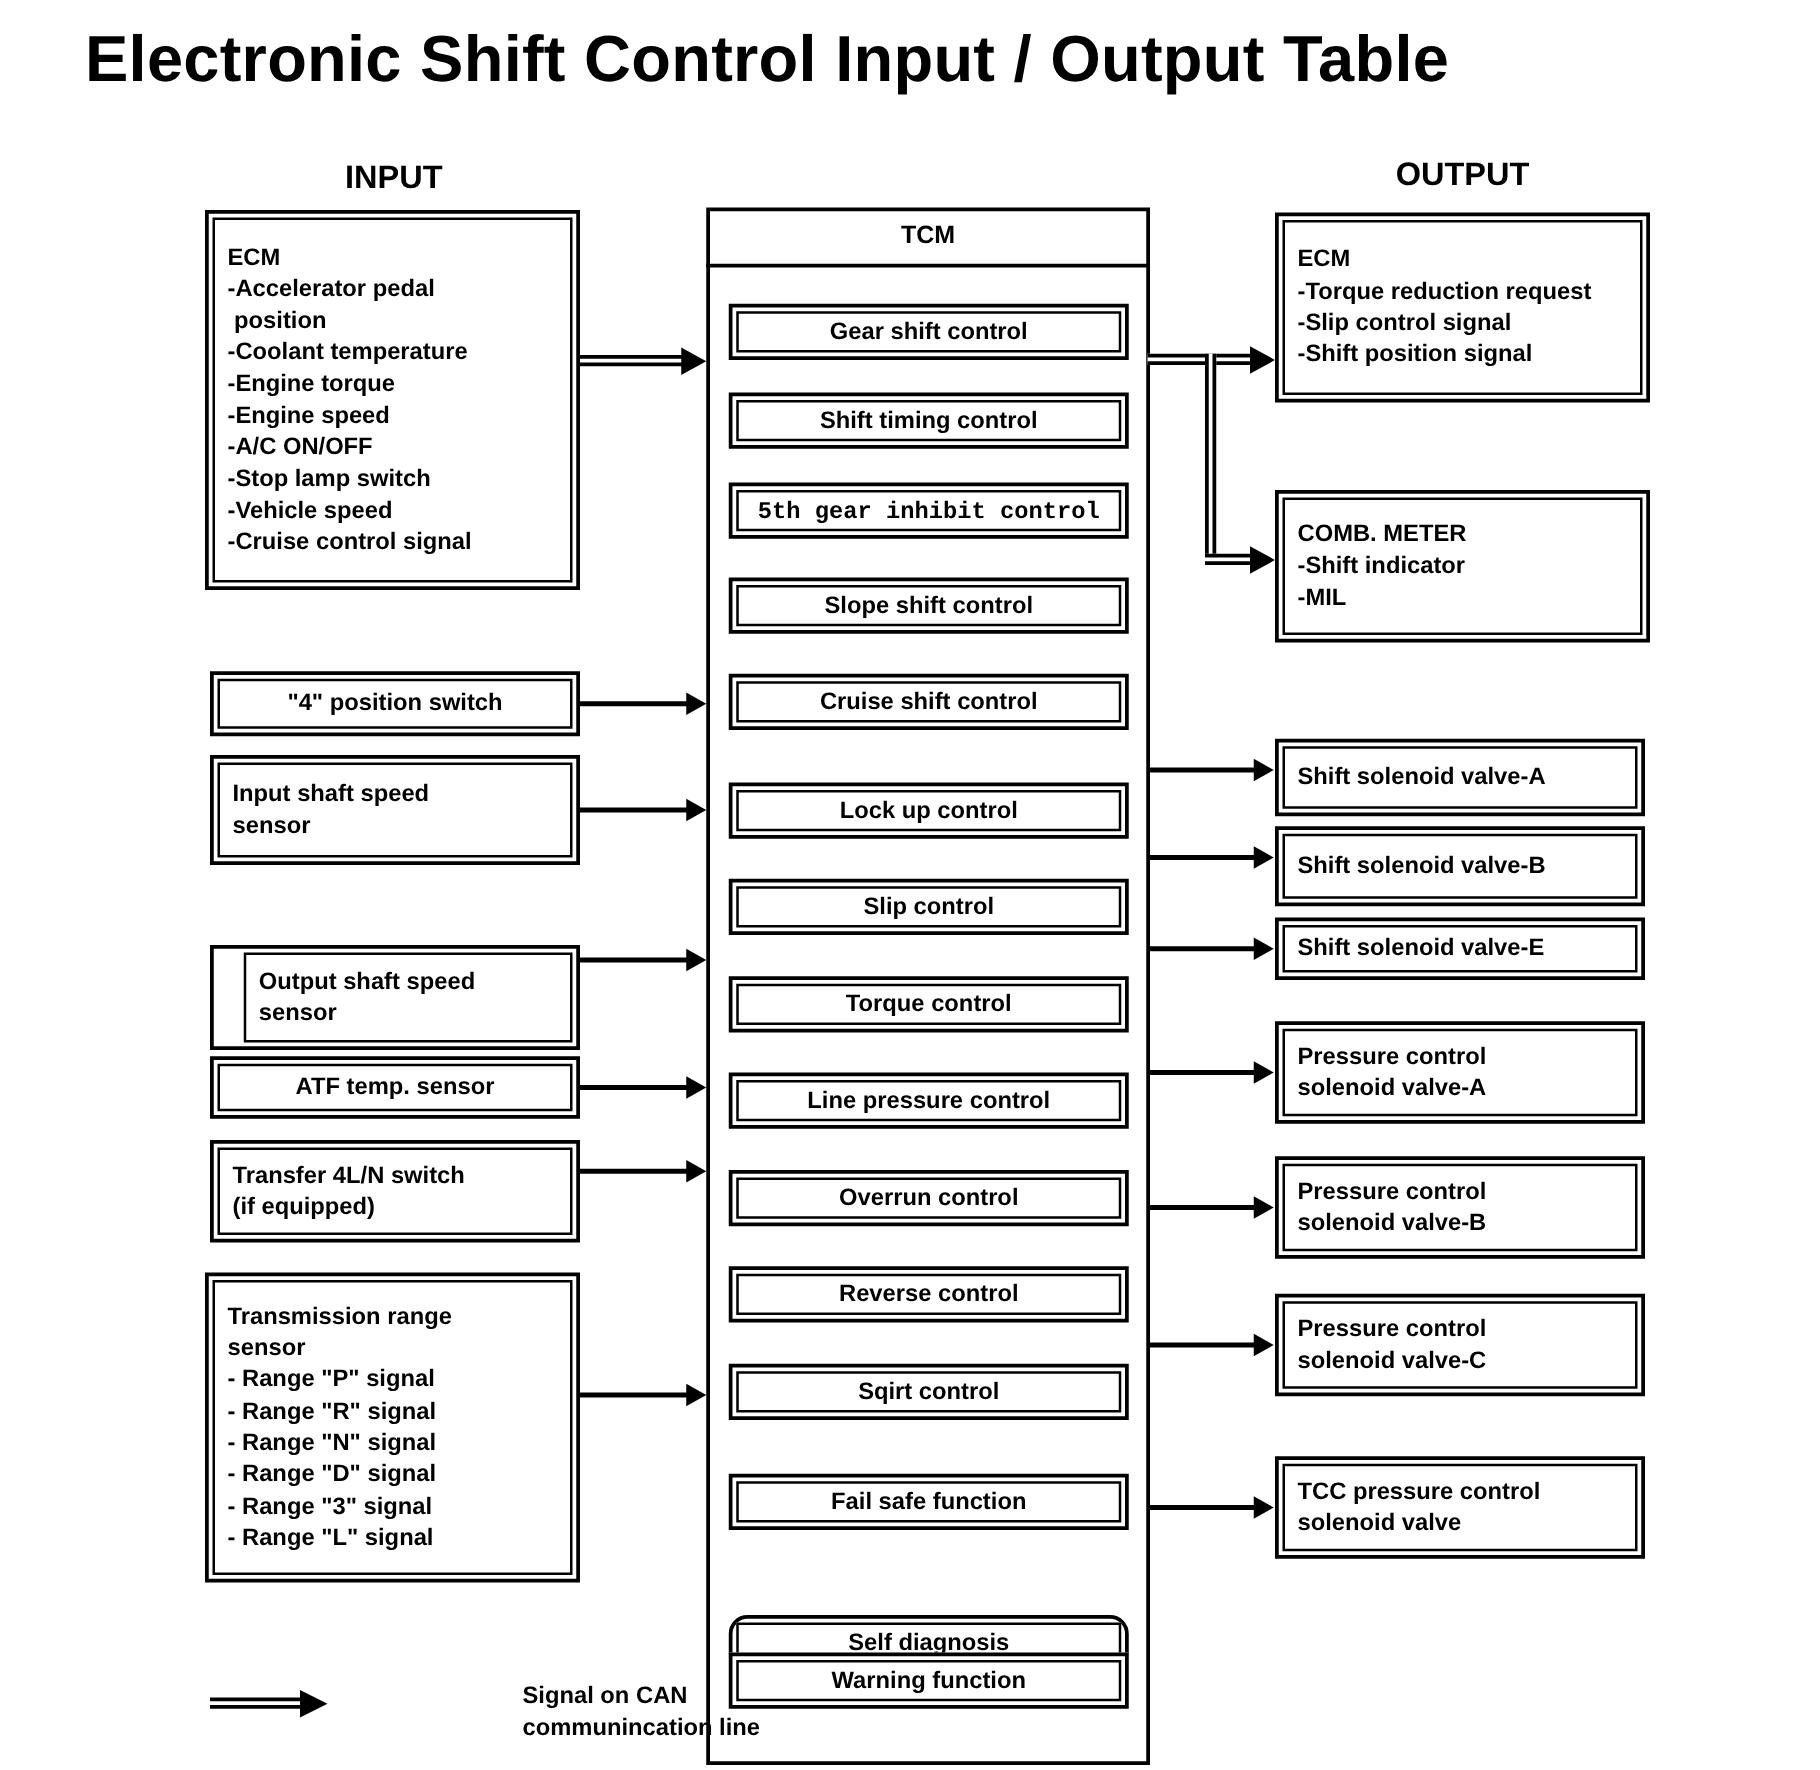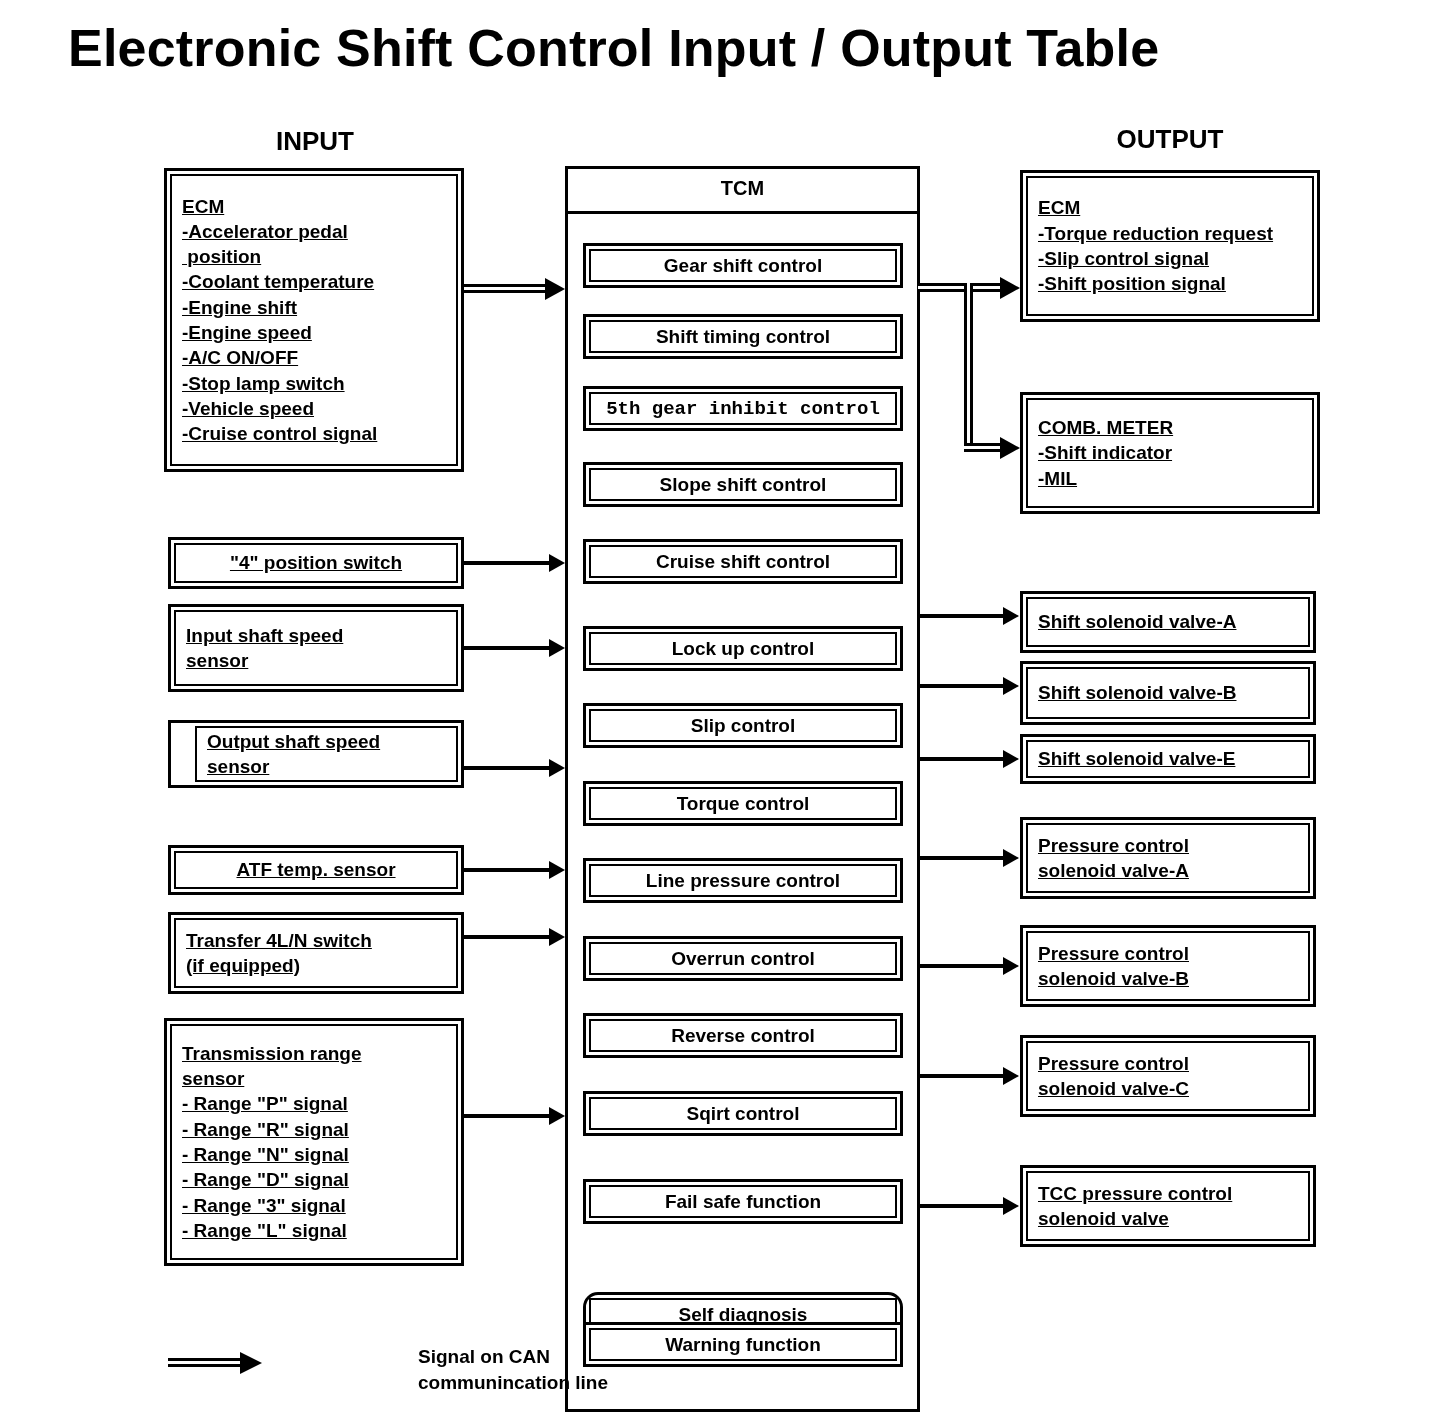--- a/index.html
+++ b/index.html
@@ -25,21 +25,20 @@
   #head-input{left:160px;top:126px;width:310px;}
   #head-output{left:1020px;top:124px;width:300px;}
 
   
   .dbox{
     position:absolute;
     border:3px solid #000;
     background:#fff;
     box-sizing:border-box;
     padding:3px;
-    text-decoration:underline;
   }
   .dbox > .inner{
     border:2px solid #000;
     box-sizing:border-box;
     width:100%;height:100%;
     background:#fff;
     display:flex;
     flex-direction:column;
     justify-content:center;
     padding:6px 10px;
@@ -120,40 +119,40 @@
 
   <div class="col-head" id="head-input">INPUT</div>
   <div class="col-head" id="head-output">OUTPUT</div>
 
   <div class="dbox" id="in-0" style="left:164px;top:168px;width:300px;height:304px;">
     <div class="inner">
         <div class="line">ECM</div>
         <div class="line">-Accelerator pedal</div>
         <div class="line"> position</div>
         <div class="line">-Coolant temperature</div>
-        <div class="line">-Engine shift</div>
+        <div class="line">-Engine torque</div>
         <div class="line">-Engine speed</div>
         <div class="line">-A/C ON/OFF</div>
         <div class="line">-Stop lamp switch</div>
         <div class="line">-Vehicle speed</div>
         <div class="line">-Cruise control signal</div>
       </div>
   </div>
   <div class="dbox center" id="in-1" style="left:168px;top:537px;width:296px;height:52px;">
     <div class="inner">
         <div class="line">"4" position switch</div>
       </div>
   </div>
   <div class="dbox" id="in-2" style="left:168px;top:604px;width:296px;height:88px;">
     <div class="inner">
         <div class="line">Input shaft speed</div>
         <div class="line">sensor</div>
       </div>
   </div>
-  <div class="dbox" id="in-3" style="left:168px;top:720px;width:296px;height:68px;padding-left:24px;">
+  <div class="dbox" id="in-3" style="left:168px;top:756px;width:296px;height:84px;padding-left:24px;">
     <div class="inner">
         <div class="line">Output shaft speed</div>
         <div class="line">sensor</div>
       </div>
   </div>
   <div class="dbox center" id="in-4" style="left:168px;top:845px;width:296px;height:50px;">
     <div class="inner">
         <div class="line">ATF temp. sensor</div>
       </div>
   </div>

